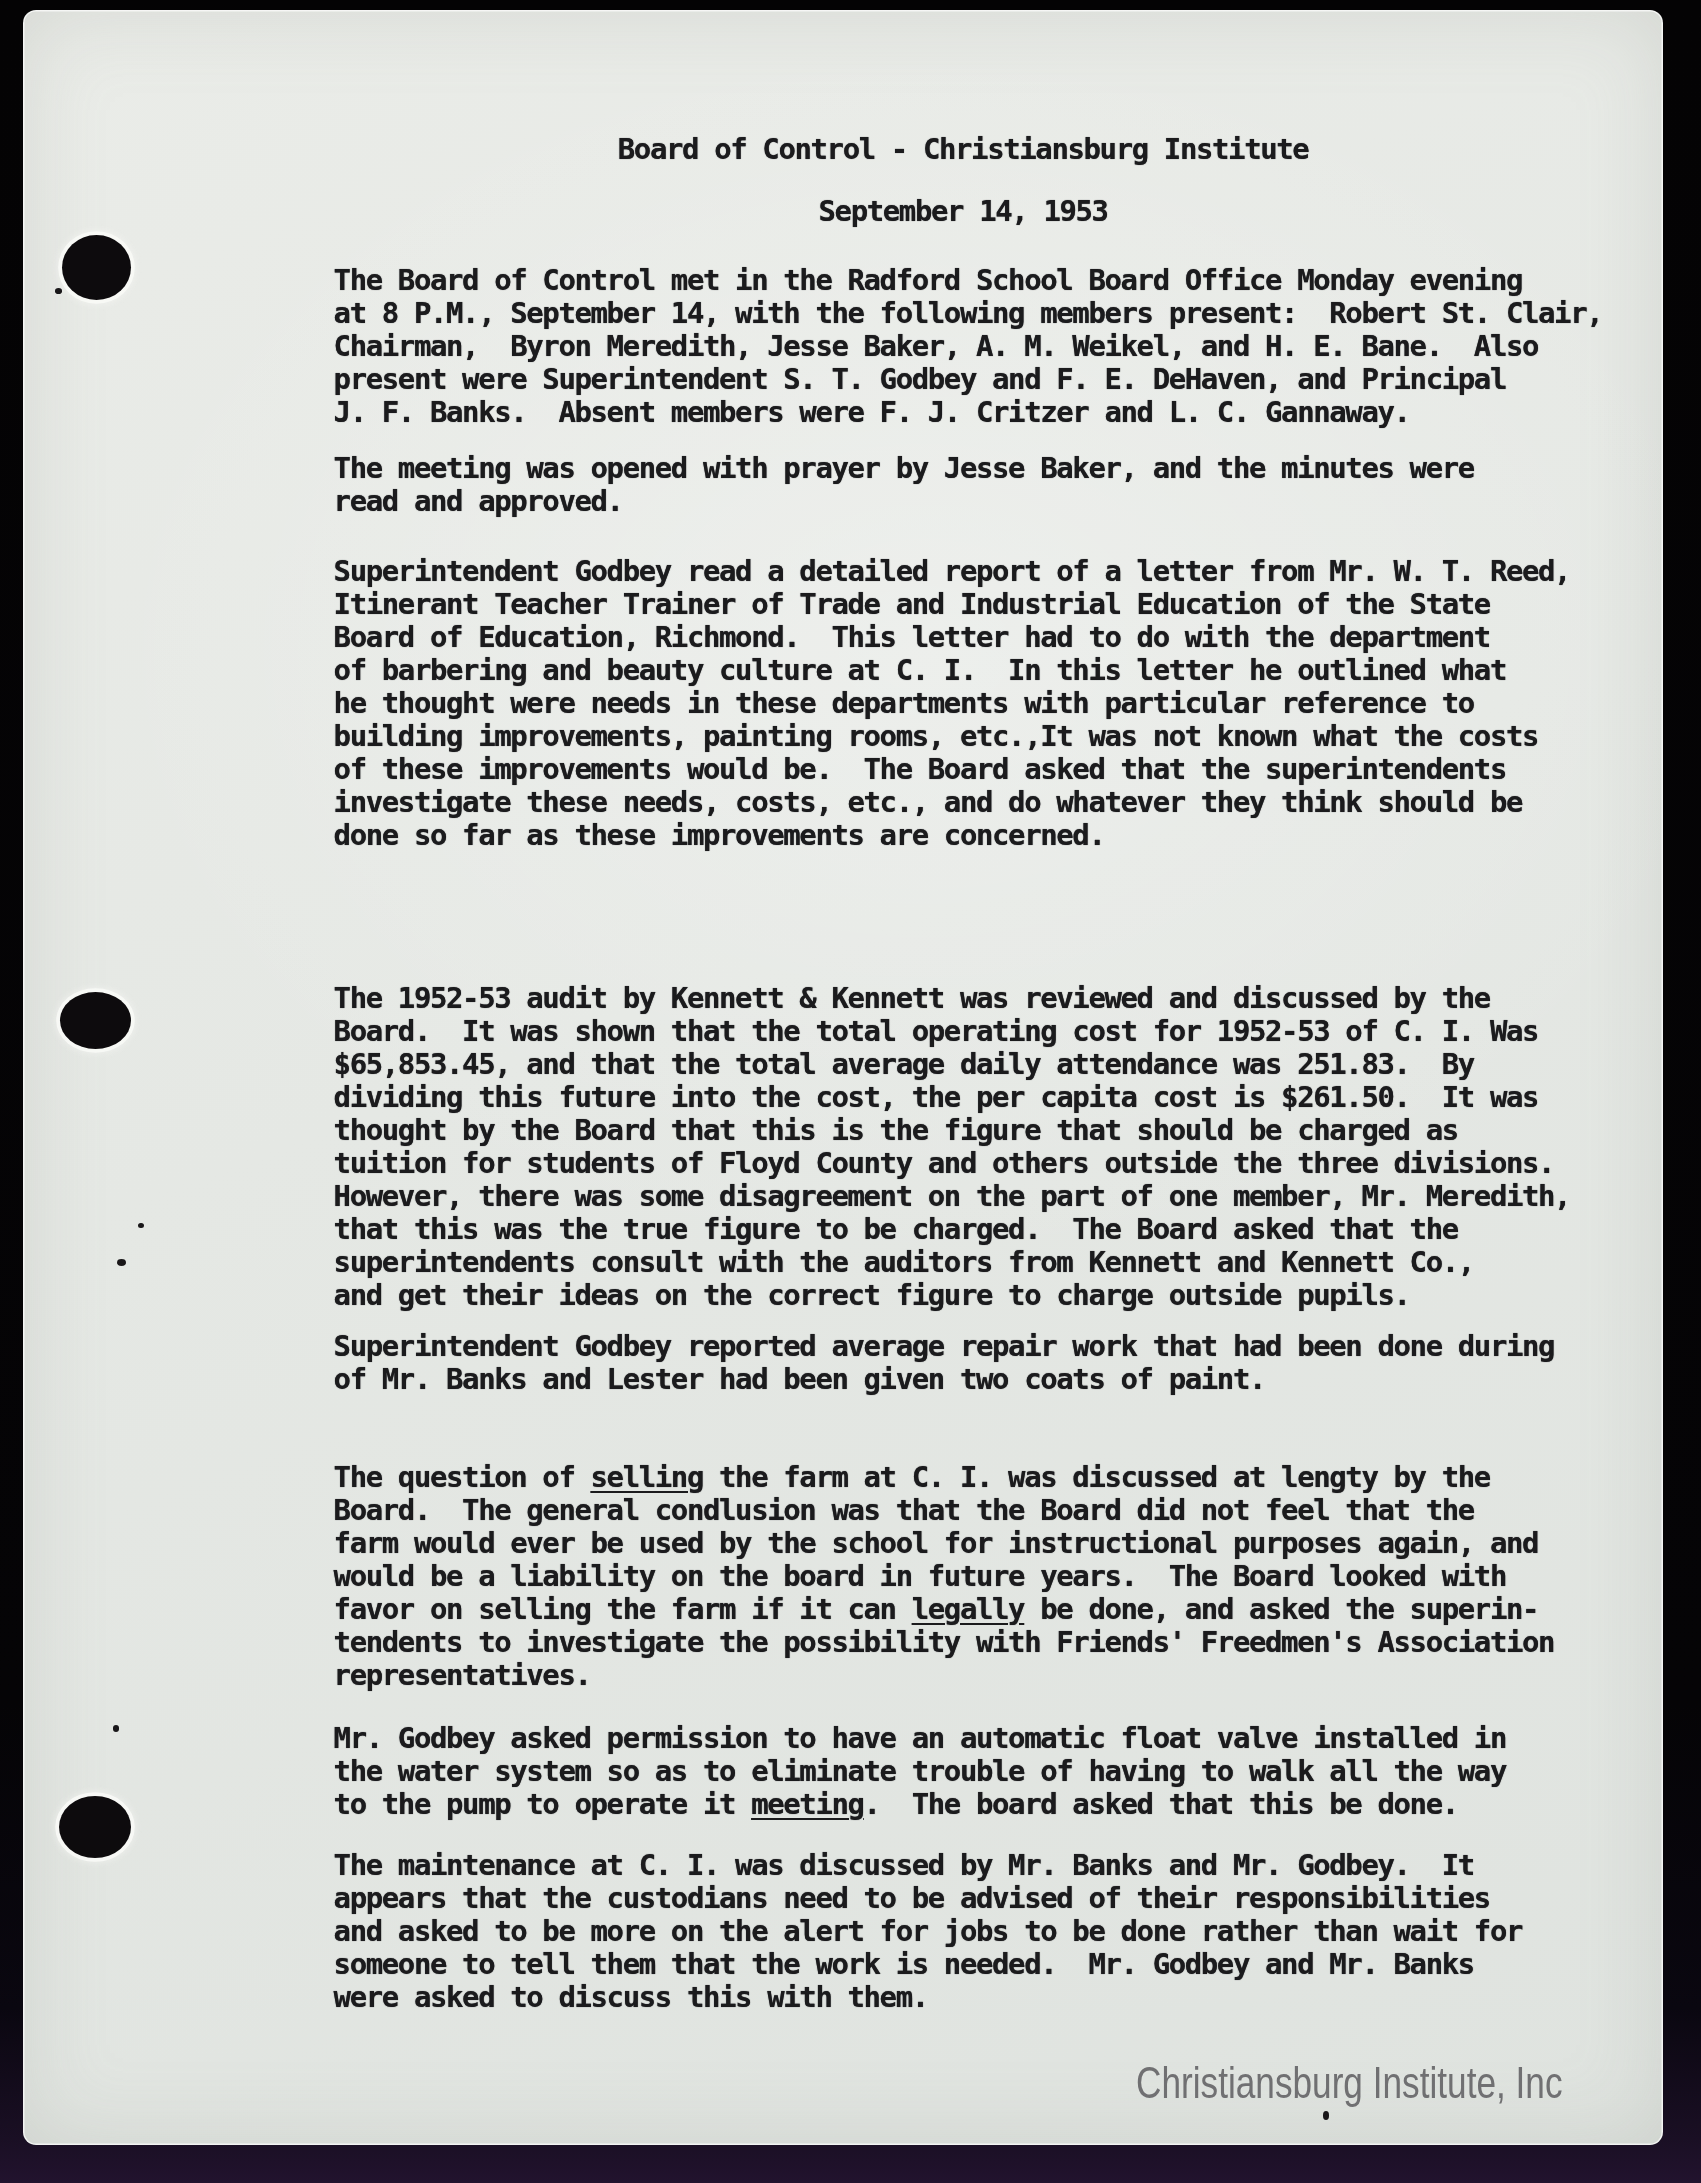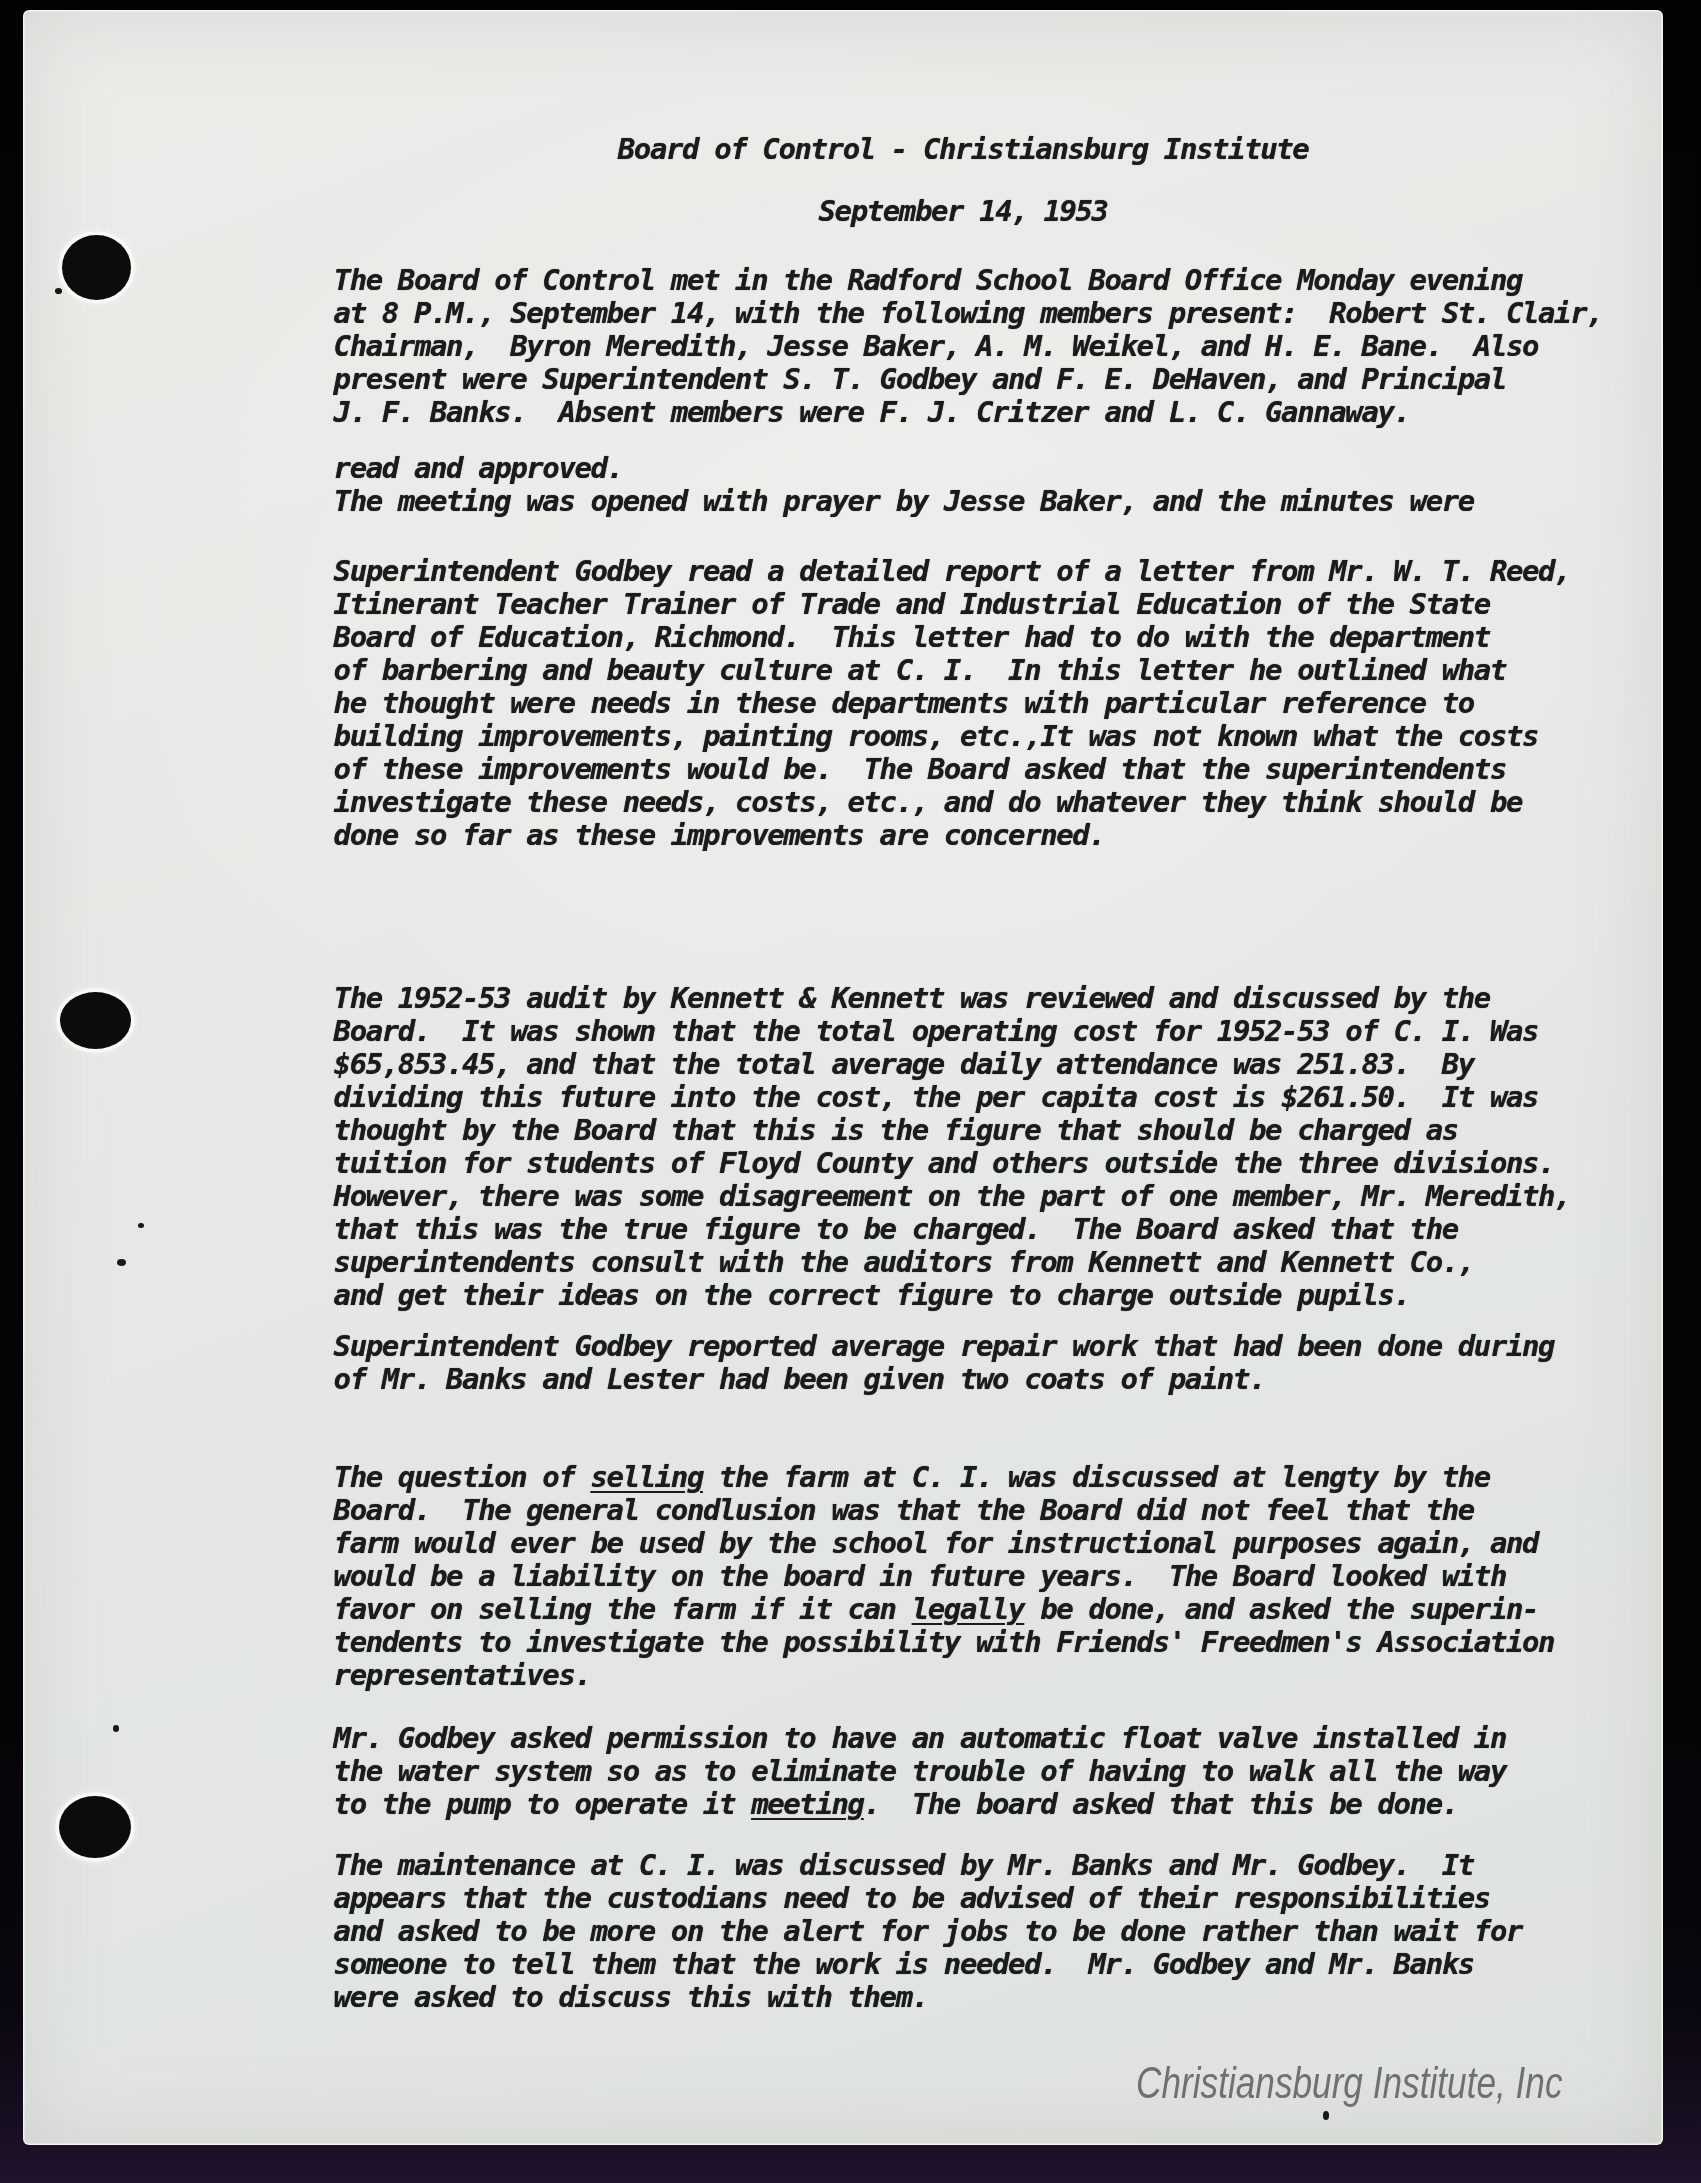--- a/index.html
+++ b/index.html
@@ -6,23 +6,22 @@
   body {
     width: 1701px; height: 2183px; position: relative; overflow: hidden;
     background: linear-gradient(180deg, #040304 0%, #050406 78%, #0a0710 92%, #1a0f24 98%, #22132e 100%);
     font-family: "DejaVu Sans Mono", "Liberation Mono", monospace;
   }
   .paper {
     position: absolute; left: 22.6px; top: 9.8px; width: 1640px; height: 2135px;
     background:
       radial-gradient(ellipse 1204px 903px at 55% 30%, rgba(255,255,255,0.28), rgba(255,255,255,0) 70%),
       linear-gradient(160deg, #eaece8 0%, #e5e8e4 45%, #dfe3df 100%);
-    border-radius: 6px;
+    border-radius: 13px;
     box-shadow: inset 0 0 0 1.5px rgba(255,255,255,0.70), inset 0 0 83px rgba(140,146,138,0.22);
-    font-style: italic;
   }
   .doc-title, .doc-date {
     position: absolute; left: 305px; width: 1271px; text-align: center;
     font-size: 29px; letter-spacing: -1.4px; font-weight: bold; color: #1b1b1d;
     text-shadow: 0 0 0.9px rgba(26,26,30,0.85); white-space: pre;
   }
   .doc-title { top: 122px; }
   .doc-date  { top: 184px; }
   .para {
     position: absolute; left: 305px; white-space: pre;
@@ -71,21 +70,21 @@
   <div class="speck s1"></div>
   <div class="speck s2"></div>
   <div class="speck s3"></div>
   <div class="speck s4"></div>
   <div class="speck s5"></div>
 
   <div class="doc-title">Board of Control - Christiansburg Institute</div>
   <div class="doc-date">September 14, 1953</div>
 
   <div class="para p0"><div class="line">The Board of Control met in the Radford School Board Office Monday evening</div><div class="line">at 8 P.M., September 14, with the following members present:  Robert St. Clair,</div><div class="line">Chairman,  Byron Meredith, Jesse Baker, A. M. Weikel, and H. E. Bane.  Also</div><div class="line">present were Superintendent S. T. Godbey and F. E. DeHaven, and Principal</div><div class="line">J. F. Banks.  Absent members were F. J. Critzer and L. C. Gannaway.</div></div>
-  <div class="para p1"><div class="line">read and approved.</div><div class="line">The meeting was opened with prayer by Jesse Baker, and the minutes were</div></div>
+  <div class="para p1"><div class="line">The meeting was opened with prayer by Jesse Baker, and the minutes were</div><div class="line">read and approved.</div></div>
   <div class="para p2"><div class="line">Superintendent Godbey read a detailed report of a letter from Mr. W. T. Reed,</div><div class="line">Itinerant Teacher Trainer of Trade and Industrial Education of the State</div><div class="line">Board of Education, Richmond.  This letter had to do with the department</div><div class="line">of barbering and beauty culture at C. I.  In this letter he outlined what</div><div class="line">he thought were needs in these departments with particular reference to</div><div class="line">building improvements, painting rooms, etc.,It was not known what the costs</div><div class="line">of these improvements would be.  The Board asked that the superintendents</div><div class="line">investigate these needs, costs, etc., and do whatever they think should be</div><div class="line">done so far as these improvements are concerned.</div></div>
   <div class="para p3"></div>
   <div class="para p4"><div class="line">The 1952-53 audit by Kennett &amp; Kennett was reviewed and discussed by the</div><div class="line">Board.  It was shown that the total operating cost for 1952-53 of C. I. Was</div><div class="line">$65,853.45, and that the total average daily attendance was 251.83.  By</div><div class="line">dividing this future into the cost, the per capita cost is $261.50.  It was</div><div class="line">thought by the Board that this is the figure that should be charged as</div><div class="line">tuition for students of Floyd County and others outside the three divisions.</div><div class="line">However, there was some disagreement on the part of one member, Mr. Meredith,</div><div class="line">that this was the true figure to be charged.  The Board asked that the</div><div class="line">superintendents consult with the auditors from Kennett and Kennett Co.,</div><div class="line">and get their ideas on the correct figure to charge outside pupils.</div></div>
   <div class="para p5"><div class="line">Superintendent Godbey reported average repair work that had been done during</div><div class="line">of Mr. Banks and Lester had been given two coats of paint.</div></div>
   <div class="para p6"><div class="line">The question of <u>selling</u> the farm at C. I. was discussed at lengty by the</div><div class="line">Board.  The general condlusion was that the Board did not feel that the</div><div class="line">farm would ever be used by the school for instructional purposes again, and</div><div class="line">would be a liability on the board in future years.  The Board looked with</div><div class="line">favor on selling the farm if it can <u>legally</u> be done, and asked the superin-</div><div class="line">tendents to investigate the possibility with Friends' Freedmen's Association</div><div class="line">representatives.</div></div>
   <div class="para p7"><div class="line">Mr. Godbey asked permission to have an automatic float valve installed in</div><div class="line">the water system so as to eliminate trouble of having to walk all the way</div><div class="line">to the pump to operate it <u>meeting</u>.  The board asked that this be done.</div></div>
   <div class="para p8"><div class="line">The maintenance at C. I. was discussed by Mr. Banks and Mr. Godbey.  It</div><div class="line">appears that the custodians need to be advised of their responsibilities</div><div class="line">and asked to be more on the alert for jobs to be done rather than wait for</div><div class="line">someone to tell them that the work is needed.  Mr. Godbey and Mr. Banks</div><div class="line">were asked to discuss this with them.</div></div>
 
   <div class="watermark">Christiansburg Institute, Inc</div>
 </div>

